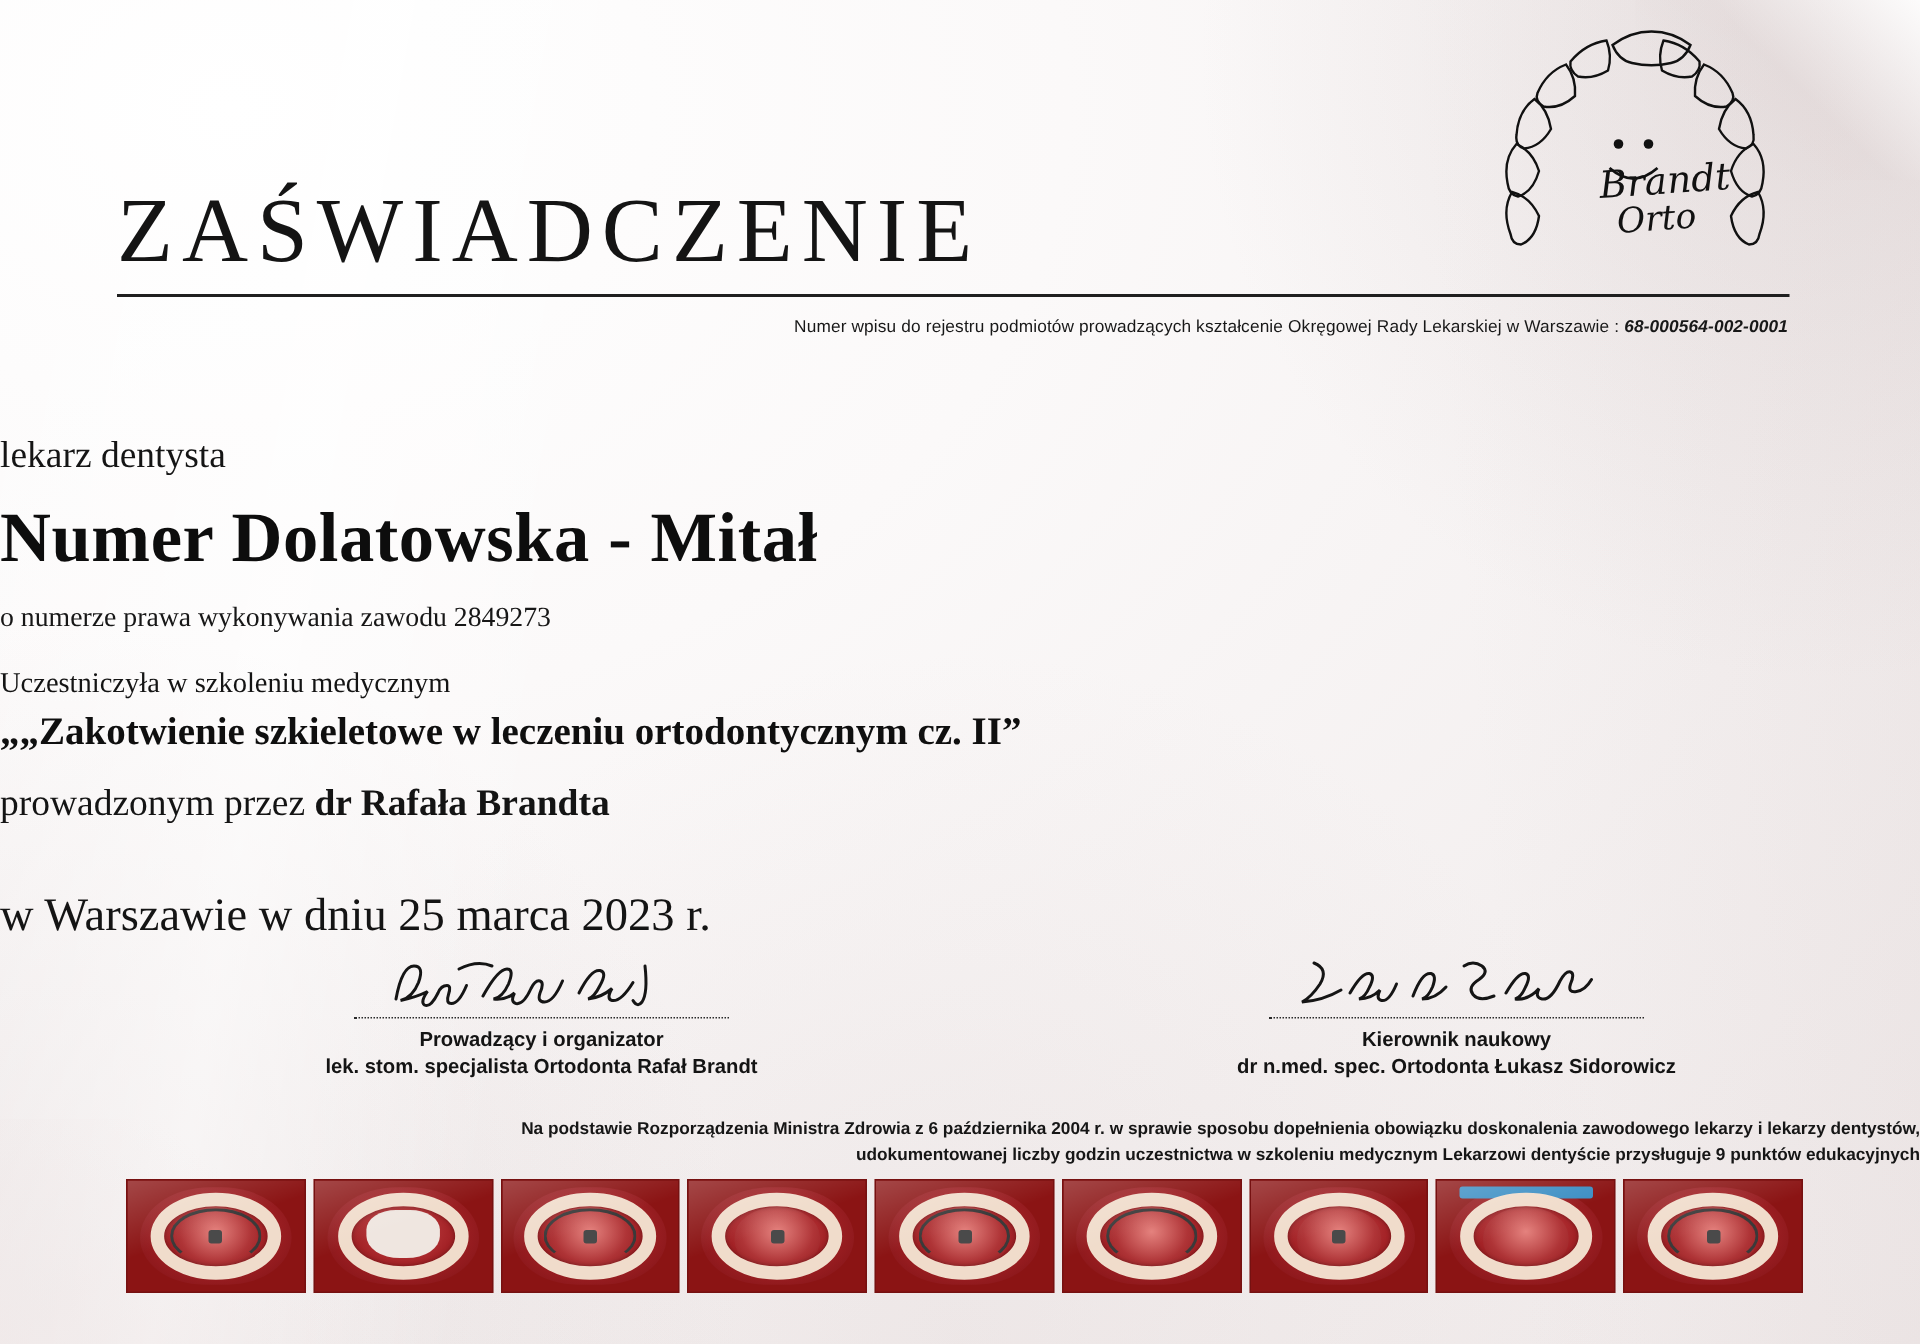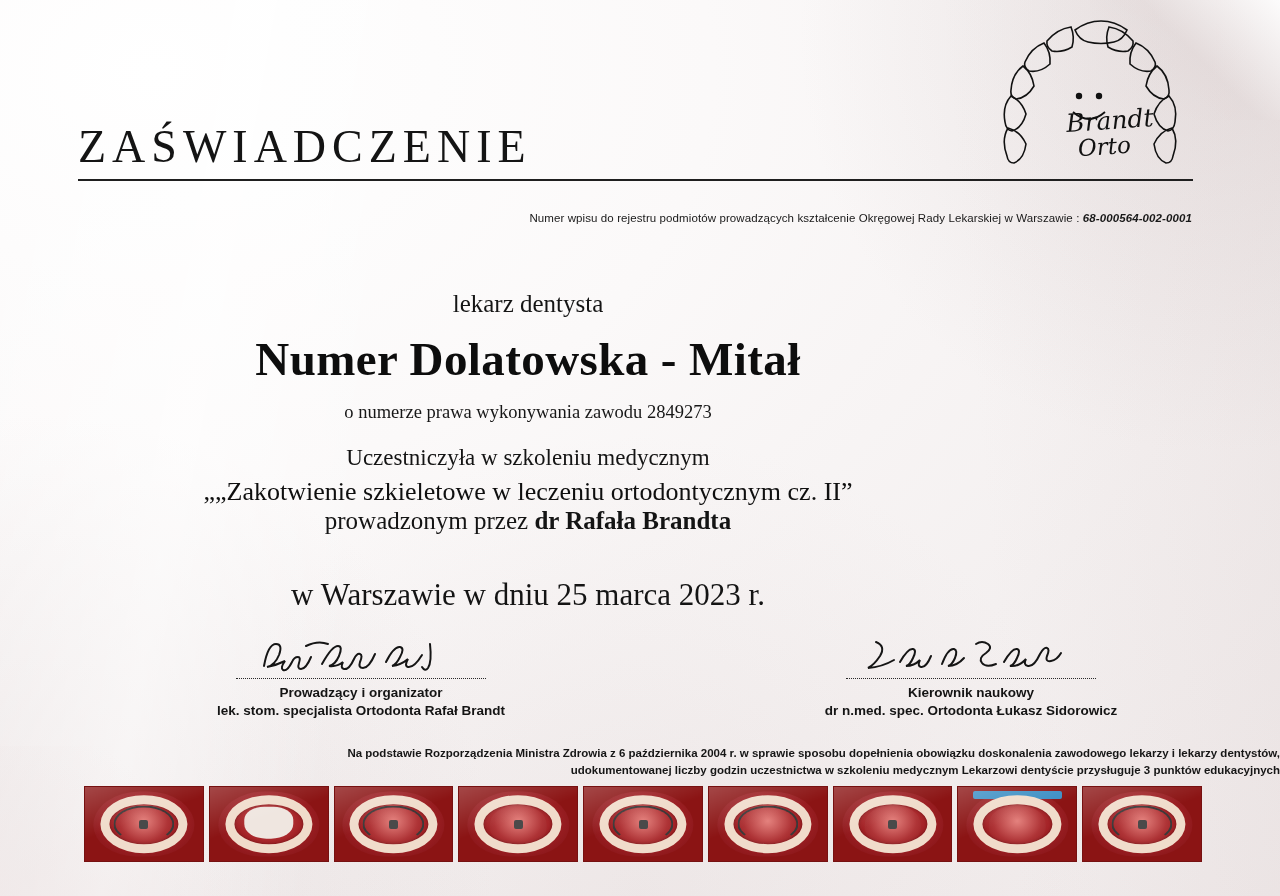--- a/index.html
+++ b/index.html
@@ -53,21 +53,21 @@
 
   
   .title-wrap {
     position: absolute;
     left: 78px;
     top: 120px;
     width: 1115px;
   }
   .doc-title {
     font-family: "Liberation Serif", serif;
-    font-size: 46px;
+    font-size: 61px;
     letter-spacing: 6px;
     font-weight: 400;
     color: #141414;
     white-space: nowrap;
   }
   .title-rule {
     margin-top: 6px;
     border-bottom: 2px solid #1f1f1f;
     width: 1115px;
   }
@@ -106,49 +106,48 @@
   }
   .logo-word span { display: block; }
   .logo-word .w2 { font-size: 23px; margin-left: 10px; }
 
   
   .body-block {
     position: absolute;
     left: 0;
     top: 290px;
     width: 1056px;
-    text-align: center;
   }
   .role {
     font-size: 25px;
     color: #151515;
     margin-bottom: 14px;
   }
   .person-name {
     font-size: 47px;
     font-weight: 700;
     letter-spacing: 0.4px;
     color: #0d0d0d;
     margin-bottom: 16px;
   }
   .licence {
     font-size: 18.5px;
     color: #171717;
     margin-bottom: 22px;
   }
   .attend {
-    font-size: 23px;
+    font-size: 19px;
     color: #141414;
     margin-bottom: 6px;
   }
   .course-title {
     font-size: 26px;
-    font-weight: 400;
+    font-weight: 700;
     color: #0f0f0f;
-    margin-bottom: 0;
+    margin-bottom: 19px;
   }
   .conducted {
     font-size: 25px;
     color: #141414;
     margin-bottom: 6px;
   }
   .conducted b { font-weight: 700; }
   .place-date {
     font-size: 31px;
     color: #141414;
@@ -375,21 +374,21 @@
         <path d="M60 14 q12 -6 22 -2"></path>
       </svg>
     </div>
     <div class="sig-rule"></div>
     <div class="sig-role">Prowadzący i organizator</div>
     <div class="sig-person">lek. stom. specjalista Ortodonta Rafał Brandt</div>
   </div>
 
   <div class="footnote">
     <div>Na podstawie Rozporządzenia Ministra Zdrowia z 6 października 2004 r. w sprawie sposobu dopełnienia obowiązku doskonalenia zawodowego lekarzy i lekarzy dentystów,</div>
-    <div>udokumentowanej liczby godzin uczestnictwa w szkoleniu medycznym Lekarzowi dentyście przysługuje  3 punktów edukacyjnych</div>
+    <div>udokumentowanej liczby godzin uczestnictwa w szkoleniu medycznym Lekarzowi dentyście przysługuje  9 punktów edukacyjnych</div>
   </div>
 
   <div class="photo-strip">
     <div class="photo">
       <div class="mouth"></div>
         <div class="palate"></div>
         <div class="arch"></div>
         <div class="wire"></div>
         <div class="screw"></div>
         <div class="gleam"></div>

